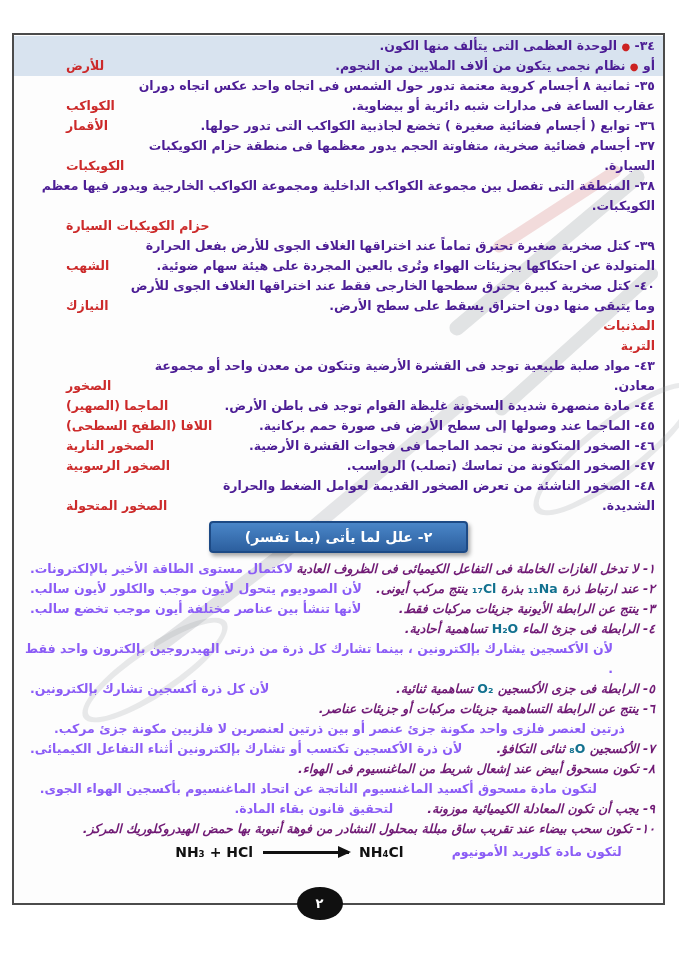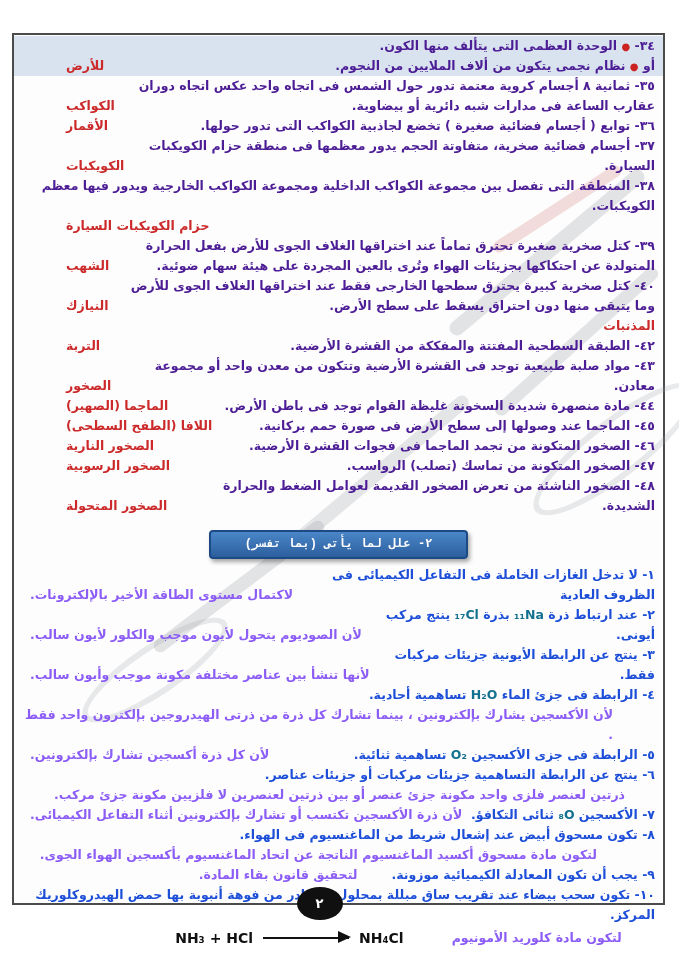--- a/index.html
+++ b/index.html
@@ -19,31 +19,30 @@
   .content{position:relative;z-index:1;padding:1px 8px 0 8px;font-size:12.5px;line-height:1.6;}
   .line{min-height:20px;}
   .line.spread{display:flex;align-items:flex-end;}
   .line.spread .grp.main{flex:1 1 auto;}
   .line.spread .grp.end{flex:0 0 auto;padding-left:4px;}
   #defs .line.spread .grp.end{margin-left:40px;}
   #reasons .line.spread .grp.end{margin-left:4px;}
   .line .grp.end.gap{margin-right:34px;}
   .shaded{background:#d8e3ef;margin:0 -8px;padding:0 8px;}
   .c-k{color:#4c1d95;}
-  .c-r{color:#1d4ed8;}
+  .c-r{color:#701a75;font-style:italic;}
   .c-a{color:#cc2a2a;}
   .c-rb{color:#cc2222;font-size:10px;}
   .c-n{color:#8b5cf6;}
   .c-t{color:#12718f;direction:ltr;unicode-bidi:embed;margin-top:32px;}
   .section-title{
-    width:fit-content;margin:14px auto 6px auto;padding:3px 34px;
+    width:fit-content;margin:5px auto 6px auto;padding:3px 34px;
     background:linear-gradient(#4a86c8,#2c5f9e);border:2px solid #1d4a85;
-    border-radius:4px;color:#ffffff;font-size:12px;
+    border-radius:4px;color:#ffffff;font-size:14px;
     box-shadow:2px 3px 4px rgba(0,0,0,.35);
-    font-family:Liberation Mono, monospace;
   }
   .eq-row{display:flex;justify-content:center;align-items:center;gap:48px;padding-left:120px;min-height:26px;}
   .eq{direction:ltr;unicode-bidi:embed;color:#111;font-size:14px;white-space:nowrap;display:inline-flex;align-items:center;}
   .arrow{display:inline-block;width:86px;height:2.5px;background:#111;position:relative;margin:0 10px;}
   .arrow::after{content:'';position:absolute;right:-2px;top:-5.5px;border-left:13px solid #111;border-top:6px solid transparent;border-bottom:6px solid transparent;}
   .page-badge{
     position:absolute;bottom:-17px;left:calc(50% - 42px);width:46px;height:33px;
     background:#101010;border-radius:50%;color:#fff;display:flex;align-items:center;
     justify-content:center;font-size:13px;z-index:2;
   }
@@ -91,21 +90,20 @@
           <span class="grp end"><span class="c-a">الشهب</span></span>
         </div>
         <div class="line spread">
           <span class="grp main"><span class="c-k">٤٠- كتل صخرية كبيرة يحترق سطحها الخارجى فقط عند اختراقها الغلاف الجوى للأرض وما يتبقى منها دون احتراق يسقط على سطح الأرض.</span></span>
           <span class="grp end"><span class="c-a">النيازك</span></span>
         </div>
         <div class="line spread">
           <span class="grp end"><span class="c-a">المذنبات</span></span>
         </div>
         <div class="line spread">
-          <span class="grp main"><span class="c-k">٤٢- الطبقة السطحية المفتتة والمفككة من القشرة الأرضية.</span></span>
           <span class="grp end"><span class="c-a">التربة</span></span>
         </div>
         <div class="line spread">
           <span class="grp main"><span class="c-k">٤٣- مواد صلبة طبيعية توجد فى القشرة الأرضية وتتكون من معدن واحد أو مجموعة معادن.</span></span>
           <span class="grp end"><span class="c-a">الصخور</span></span>
         </div>
         <div class="line spread">
           <span class="grp main"><span class="c-k">٤٤- مادة منصهرة شديدة السخونة غليظة القوام توجد فى باطن الأرض.</span></span>
           <span class="grp end"><span class="c-a">الماجما (الصهير)</span></span>
         </div>
@@ -133,21 +131,21 @@
         <div class="line spread">
           <span class="grp main"><span class="c-r">١- لا تدخل الغازات الخاملة فى التفاعل الكيميائى فى الظروف العادية</span></span>
           <span class="grp end"><span class="c-n">لاكتمال مستوى الطاقة الأخير بالإلكترونات.</span></span>
         </div>
         <div class="line spread">
           <span class="grp main"><span class="c-r">٢- عند ارتباط ذرة </span><span class="c-t">₁₁Na</span><span class="c-r"> بذرة </span><span class="c-t">₁₇Cl</span><span class="c-r"> ينتج مركب أيونى.</span></span>
           <span class="grp end"><span class="c-n">لأن الصوديوم يتحول لأيون موجب والكلور لأيون سالب.</span></span>
         </div>
         <div class="line spread">
           <span class="grp main"><span class="c-r">٣- ينتج عن الرابطة الأيونية جزيئات مركبات فقط.</span></span>
-          <span class="grp end"><span class="c-n">لأنها تنشأ بين عناصر مختلفة مكونة موجب وأيون سالب.</span></span>
+          <span class="grp end"><span class="c-n">لأنها تنشأ بين عناصر مختلفة أيون موجب تخضع سالب.</span></span>
         </div>
         <div class="line"><span class="grp main"><span class="c-r">٤- الرابطة فى جزئ الماء </span><span class="c-t">H₂O</span><span class="c-r"> تساهمية أحادية.</span></span></div>
         <div class="line" style="padding-right: 42px;"><span class="grp main"><span class="c-n">لأن الأكسجين يشارك بإلكترونين ، بينما تشارك كل ذرة من ذرتى الهيدروجين بإلكترون واحد فقط .</span></span></div>
         <div class="line spread">
           <span class="grp main"><span class="c-r">٥- الرابطة فى جزى الأكسجين </span><span class="c-t">O₂</span><span class="c-r"> تساهمية ثنائية.</span></span>
           <span class="grp end"><span class="c-n">لأن كل ذرة أكسجين تشارك بإلكترونين.</span></span>
         </div>
         <div class="line spread">
           <span class="grp main"><span class="c-r">٦- ينتج عن الرابطة التساهمية جزيئات مركبات أو جزيئات عناصر.</span></span>
         </div>

